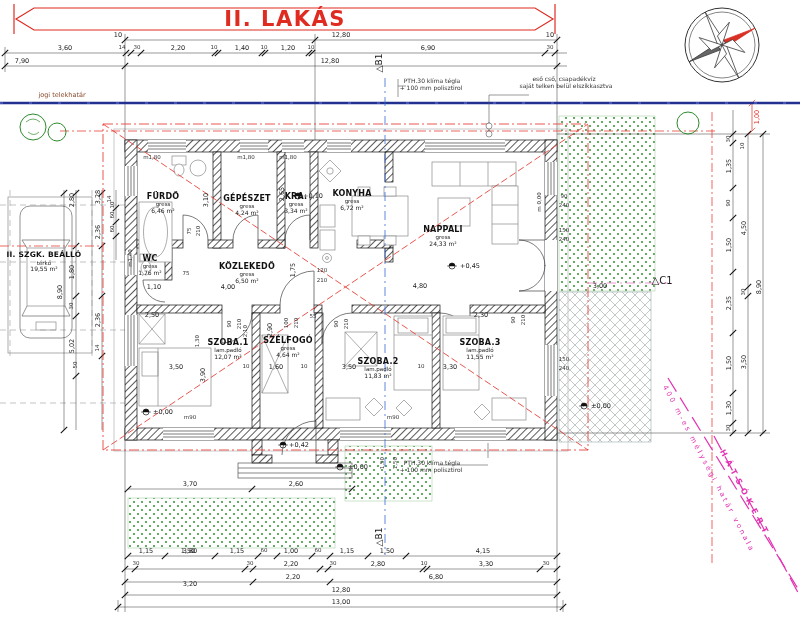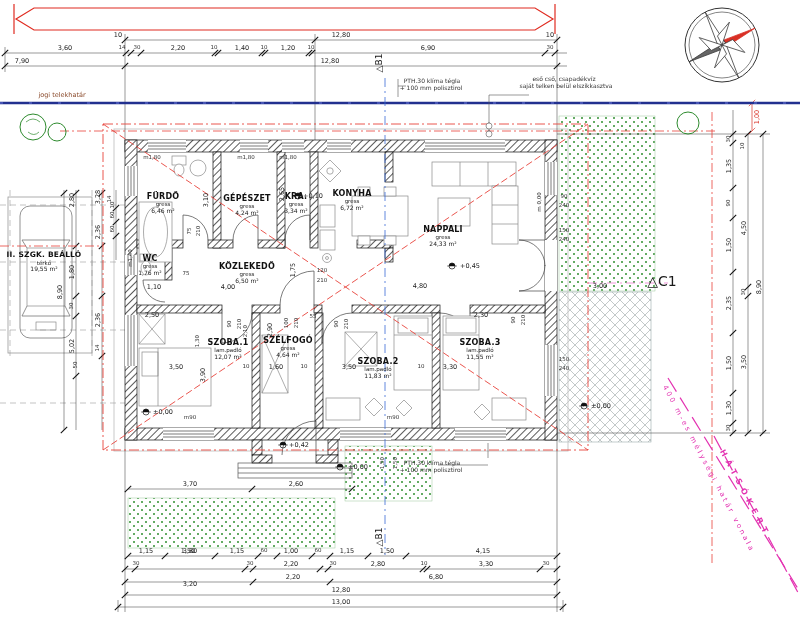--- a/index.html
+++ b/index.html
@@ -412,20 +412,21 @@
       <polygon points="722,8 718,45 726,45" fill="#fff"></polygon>
       <polygon points="722,82 718,45 726,45" fill="#fff"></polygon>
       <polygon points="705,28 722,45 710,45" fill="#fff"></polygon>
       <polygon points="739,62 722,45 734,45" fill="#fff"></polygon>
       <polygon points="739,28 722,45 722,35" fill="#fff"></polygon>
       <polygon points="705,62 722,45 722,55" fill="#fff"></polygon>
     </g>
   </g>
 </svg>
 
+<div class="t title" style="left:285px;top:19px">II. LAKÁS</div>
 
 <div class="t" style="left:118px;top:35px">10</div>
 <div class="t" style="left:341px;top:35px">12,80</div>
 <div class="t" style="left:550px;top:35px">10</div>
 <div class="t" style="left:65px;top:48px">3,60</div>
 <div class="t s" style="left:122px;top:48px">14</div>
 <div class="t s" style="left:137px;top:48px">30</div>
 <div class="t" style="left:178px;top:48px">2,20</div>
 <div class="t s" style="left:214px;top:48px">10</div>
 <div class="t" style="left:242px;top:48px">1,40</div>
@@ -554,21 +555,21 @@
 <div class="t note" style="left:432px;top:81px">PTH.30 klíma tégla</div>
 <div class="t note" style="left:431px;top:88px">+ 100 mm polisztirol</div>
 <div class="t note" style="left:564px;top:79px">eső cső, csapadékvíz</div>
 <div class="t note" style="left:566px;top:86px">saját telken belül elszikkasztva</div>
 <div class="t note" style="left:432px;top:463px">PTH.30 klíma tégla</div>
 <div class="t note" style="left:431px;top:470px">+ 100 mm polisztirol</div>
 <div class="t brown" style="left:62px;top:95px">jogi telekhatár</div>
 
 <div class="t r" style="left:379px;top:63px;font-size:9px">△B1</div>
 <div class="t r" style="left:379px;top:537px;font-size:9px">△B1</div>
-<div class="t" style="left:662px;top:281px;font-size:14px">△C1</div>
+<div class="t" style="left:662px;top:281px;font-size:10px">△C1</div>
 
 <div class="room" style="left:163px;top:203px">
   <div class="nm">FÜRDŐ</div>
   <div class="fi">gress</div>
   <div class="ar">6,46 m²</div>
 </div>
 <div class="room" style="left:247px;top:205px">
   <div class="nm">GÉPÉSZET</div>
   <div class="fi">gress</div>
   <div class="ar">4,24 m²</div>

